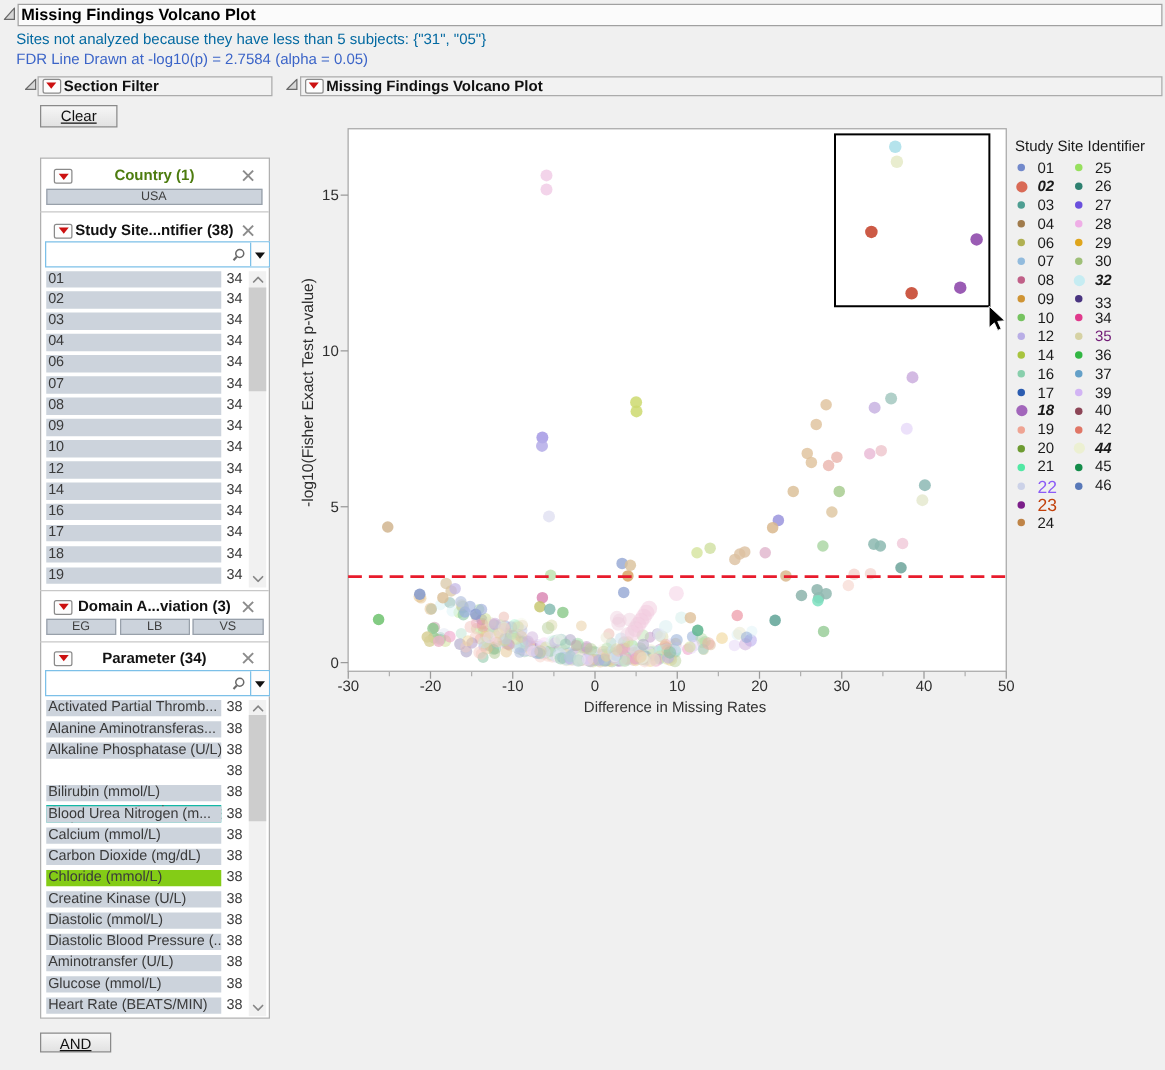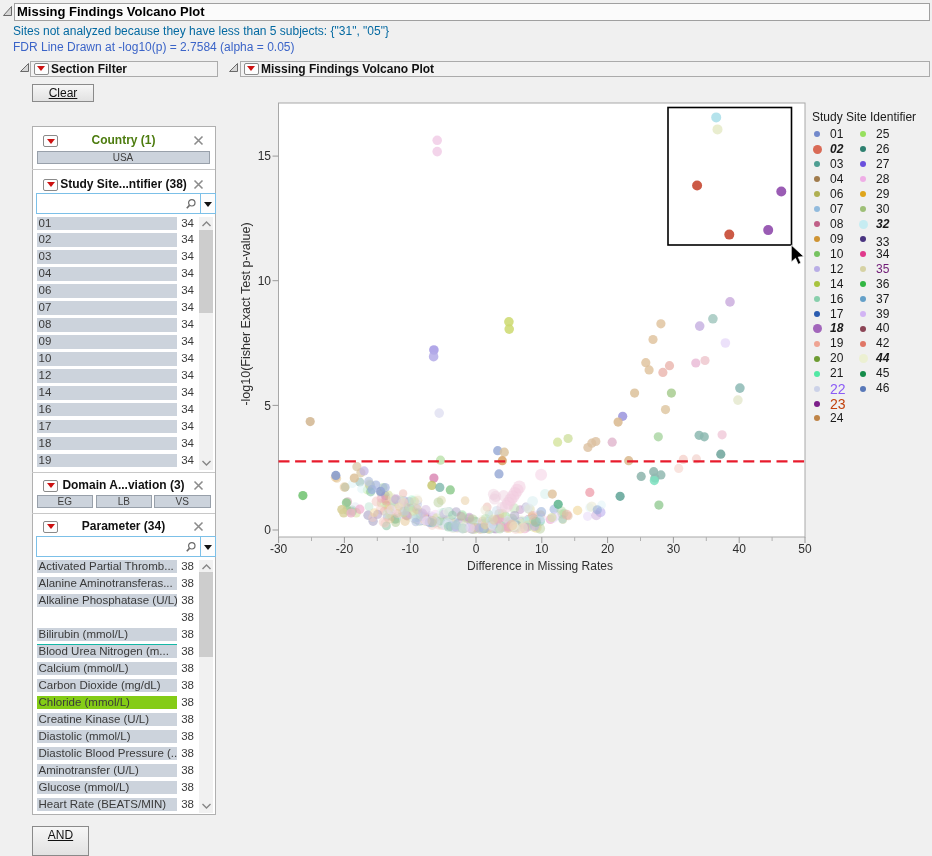--- a/index.html
+++ b/index.html
@@ -162,21 +162,21 @@
 <div style="position:absolute;left:199px;top:559.5px;width:14px;height:253.0px;background:#f1f1f1">
     <div style="position:absolute;left:0;top:12.5px;width:14px;height:85px;background:#cdcdcd"></div>
     <svg style="position:absolute;left:3px;top:4px" width="9" height="6">
       <path d="M0.5 5 L4.5 1 L8.5 5" fill="none" stroke="#868686" stroke-width="1.4"></path>
     </svg>
     <svg style="position:absolute;left:3px;bottom:4px" width="9" height="6">
       <path d="M0.5 1 L4.5 5 L8.5 1" fill="none" stroke="#868686" stroke-width="1.4"></path>
     </svg>
   </div>
 
-<div class="btn" style="left:32px;top:825.5px;width:57px;height:30px;line-height:17px">AND</div>
+<div class="btn" style="left:32px;top:825.5px;width:57px;height:16px;line-height:17px">AND</div>
 
 <svg width="580" height="490" viewBox="0 0 580 490" style="position:absolute;left:240px;top:95px" font-family="Liberation Sans, sans-serif">
 <rect x="38.5" y="8" width="526.5" height="434" fill="#ffffff" stroke="none"></rect>
 <circle cx="182.7" cy="421.8" r="4.6" fill="#f5f7e9" fill-opacity="0.50"></circle>
 <circle cx="184.9" cy="425.3" r="5.3" fill="#f5f7e9" fill-opacity="0.50"></circle>
 <circle cx="187.6" cy="424.7" r="4.9" fill="#f5f7e9" fill-opacity="0.50"></circle>
 <circle cx="187.4" cy="424.5" r="4.8" fill="#f5f7e9" fill-opacity="0.50"></circle>
 <circle cx="190.6" cy="424.6" r="5.3" fill="#f5f7e9" fill-opacity="0.50"></circle>
 <circle cx="191.4" cy="425.0" r="5.1" fill="#f5f7e9" fill-opacity="0.50"></circle>
 <circle cx="198.1" cy="427.6" r="5.3" fill="#f5f7e9" fill-opacity="0.50"></circle>

